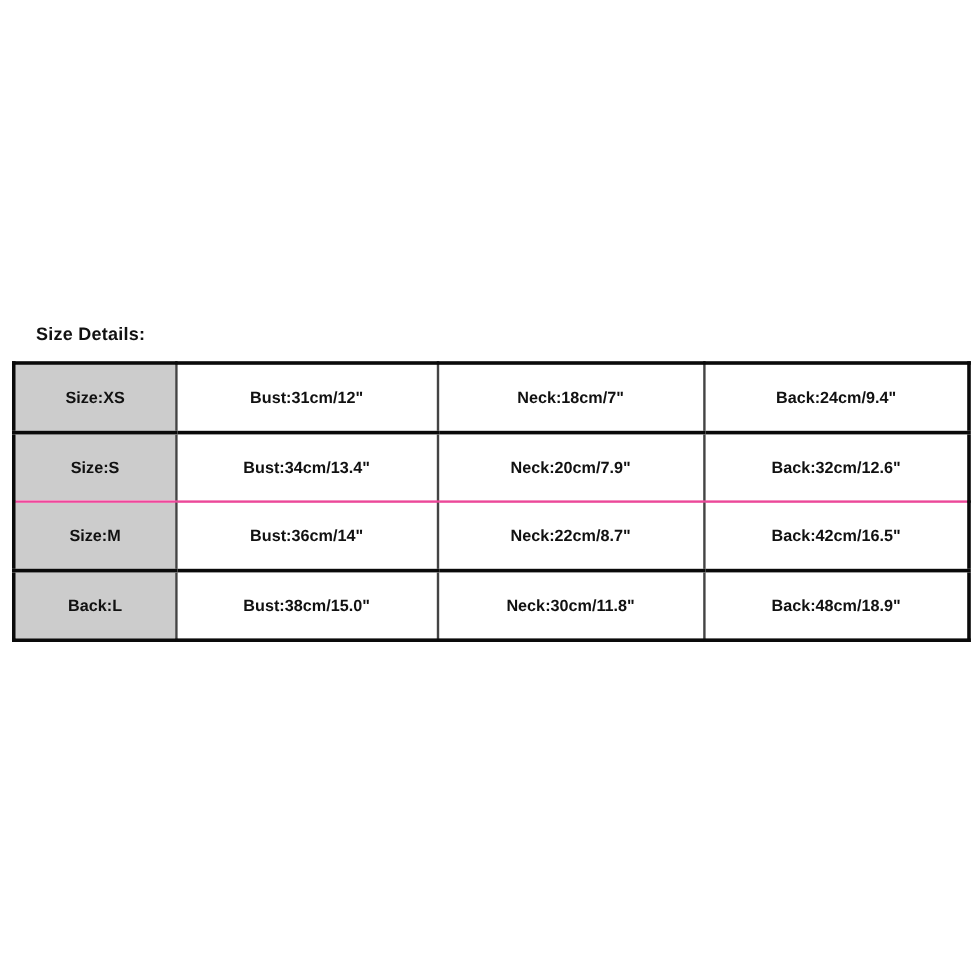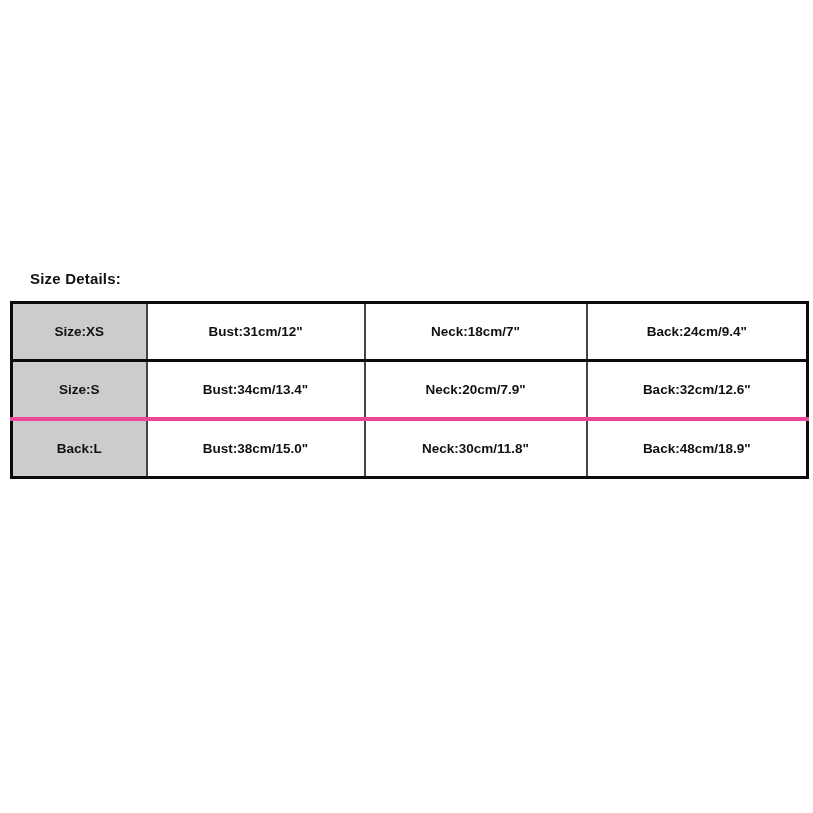--- a/index.html
+++ b/index.html
@@ -43,21 +43,21 @@
     border: 3px solid #0a0a0a;
     background: #ffffff;
   }
 
   table.size-table td {
     height: 55px;
     padding: 0 4px;
     text-align: center;
     vertical-align: middle;
     border-right: 2px solid #444444;
-    border-bottom: 4px solid #ec4899;
+    border-bottom: 2px solid #ec4899;
     font-size: 13.5px;
     font-weight: bold;
     color: #111111;
     white-space: nowrap;
     overflow: hidden;
   }
 
   table.size-table td:last-child {
     border-right: none;
   }
@@ -104,20 +104,26 @@
         <td>Bust:31cm/12"</td>
         <td>Neck:18cm/7"</td>
         <td>Back:24cm/9.4"</td>
       </tr>
       <tr>
         <td class="size-cell">Size:S</td>
         <td>Bust:34cm/13.4"</td>
         <td>Neck:20cm/7.9"</td>
         <td>Back:32cm/12.6"</td>
       </tr>
+      <tr class="row-sep-heavy">
+        <td class="size-cell">Size:M</td>
+        <td>Bust:36cm/14"</td>
+        <td>Neck:22cm/8.7"</td>
+        <td>Back:42cm/16.5"</td>
+      </tr>
       <tr>
         <td class="size-cell">Back:L</td>
         <td>Bust:38cm/15.0"</td>
         <td>Neck:30cm/11.8"</td>
         <td>Back:48cm/18.9"</td>
       </tr>
     </tbody>
   </table>
 </div>
 

